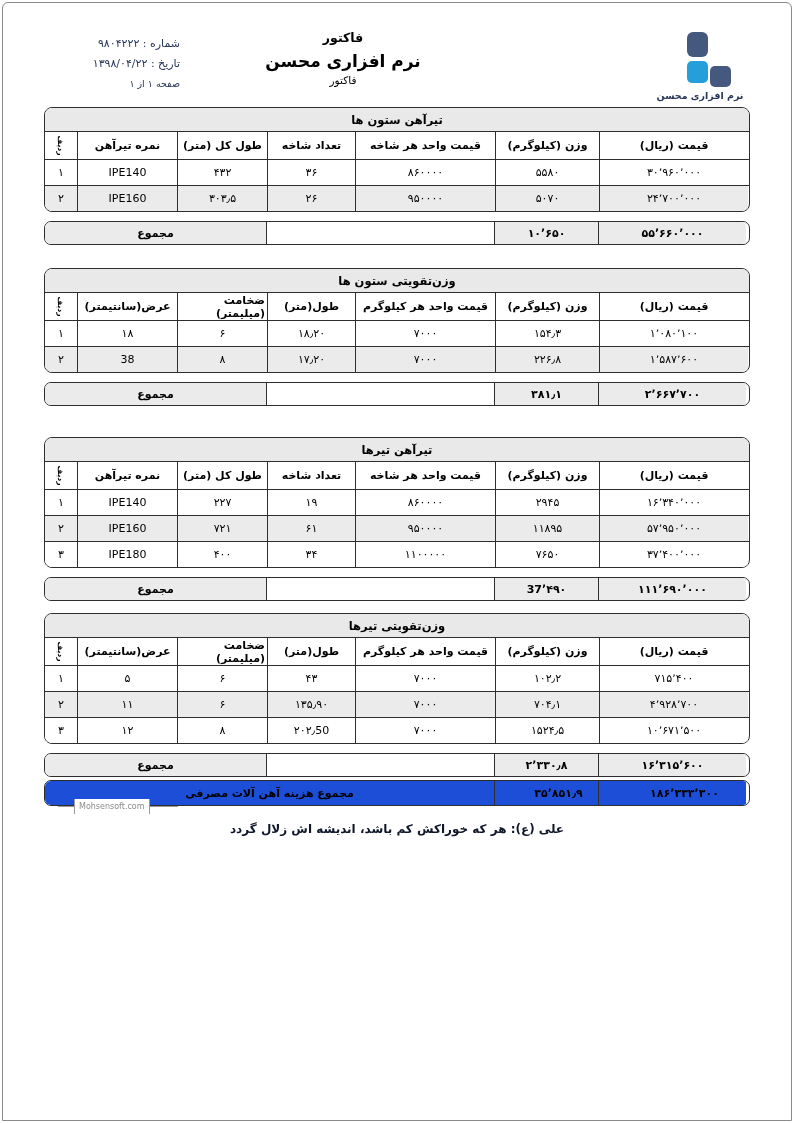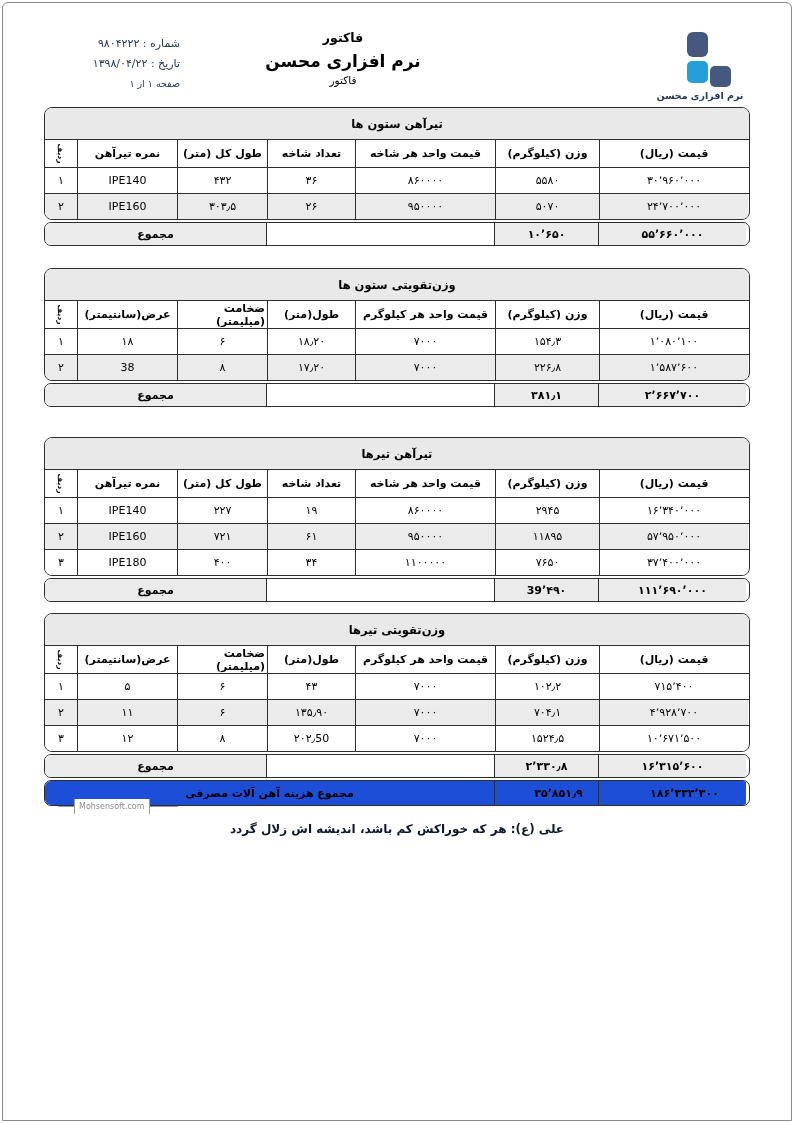--- a/index.html
+++ b/index.html
@@ -20,33 +20,33 @@
   .sq1 { left:39px; top:2px;  width:21px; height:25px; background:#45597f; }
   .sq2 { left:39px; top:31px; width:21px; height:22px; background:#259fd9; border-radius:5px; }
   .sq3 { left:62px; top:36px; width:21px; height:21px; background:#45597f; border-radius:5px; }
   .logo-text { position:absolute; right:8px; top:60px; width:100px; text-align:center;
                color:#26365a; font-size:9.5px; font-weight:bold; direction:rtl; }
 
   
   .sect { position:absolute; left:44px; width:706px; }
   .tbl { width:706px; border:1.5px solid #2e2e2e; border-radius:8px; overflow:hidden;
          background:#fff; direction:ltr; }
-  .t-title { height:32px; background:#e9e9e9; border-bottom:1px solid #2e2e2e;
+  .t-title { height:24px; background:#e9e9e9; border-bottom:1px solid #2e2e2e;
              display:flex; align-items:center; justify-content:center;
              font-weight:bold; font-size:11.5px; direction:rtl; }
   .t-row { display:grid; grid-template-columns:32px 100px 90px 88px 140px 104px 149px; }
   .t-row + .t-row { border-top:1px solid #2e2e2e; }
   .c { display:flex; align-items:center; justify-content:center; font-size:11px;
        direction:rtl; padding:0 2px; height:25px; background:#fff; }
   .c + .c { border-left:1px solid #2e2e2e; }
   .t-head .c { font-weight:bold; height:27px; }
   .t-row.alt .c { background:#ebebeb; }
   .rot { display:inline-block; transform:rotate(90deg); font-size:7.5px; white-space:nowrap; }
 
-  .t-total { margin-top:2px; width:706px; height:24px; border:1.5px solid #2e2e2e;
+  .t-total { margin-top:9px; width:706px; height:24px; border:1.5px solid #2e2e2e;
              border-radius:7px; overflow:hidden; display:grid;
              grid-template-columns:221px 228px 104px 148px; direction:ltr; }
   .t-total .tc { display:flex; align-items:center; justify-content:center; font-size:11px;
                  font-weight:bold; background:#ebebeb; direction:rtl; }
   .t-total .tc + .tc { border-left:1px solid #2e2e2e; }
   .t-total .empty { background:#fff; }
 
   .grand { position:absolute; left:44px; top:780px; width:706px; height:26px;
            border:1.5px solid #2e2e2e; border-radius:7px; overflow:hidden; display:grid;
            grid-template-columns:449px 104px 148px; direction:ltr; }
@@ -209,21 +209,21 @@
         <div class="c">۴۰۰</div>
         <div class="c">۳۴</div>
         <div class="c">۱۱۰۰۰۰۰</div>
         <div class="c">۷۶۵۰</div>
         <div class="c">۳۷٬۴۰۰٬۰۰۰</div>
       </div>
     </div>
     <div class="t-total">
       <div class="tc">مجموع</div>
       <div class="tc empty"></div>
-      <div class="tc">39٬۴۹۰</div>
+      <div class="tc">37٬۴۹۰</div>
       <div class="tc">۱۱۱٬۶۹۰٬۰۰۰</div>
     </div>
   </div>
 
   <div class="sect" style="top:613px">
     <div class="tbl">
       <div class="t-title">وزن‌تقویتی تیرها</div>
       <div class="t-row t-head">
         <div class="c">
             <span class="rot">ردیف</span>

